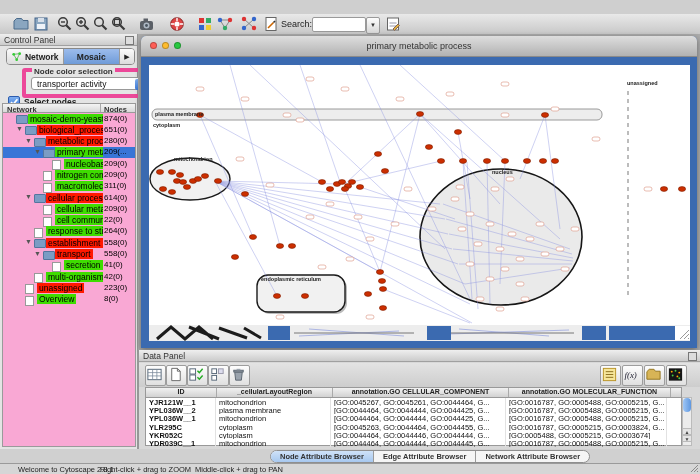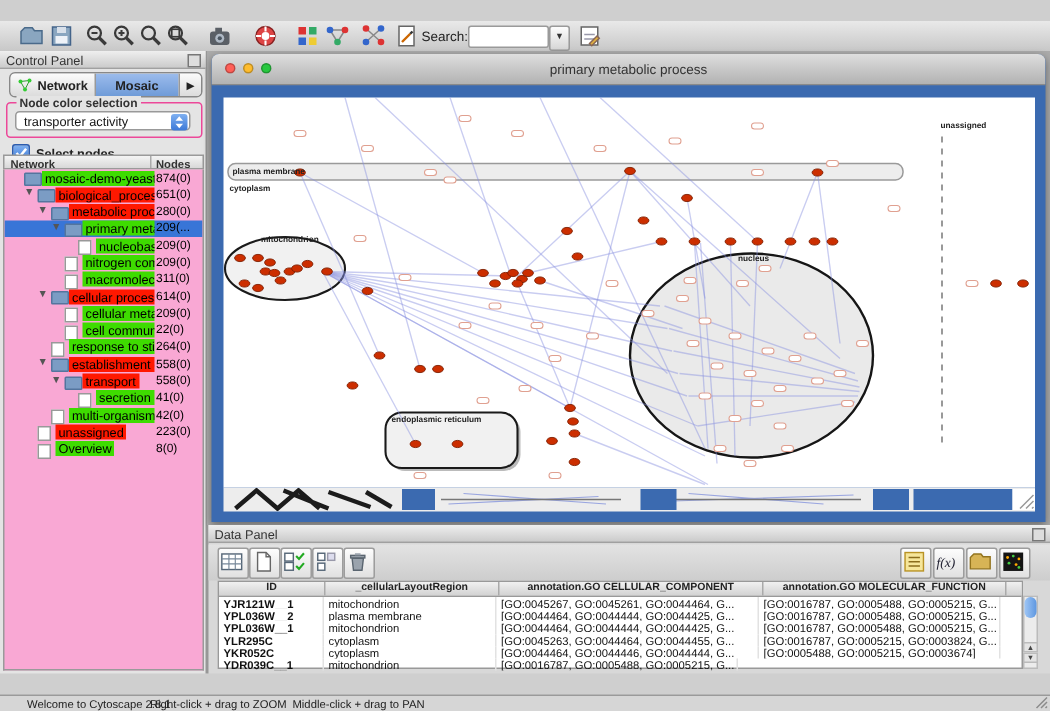--- a/index.html
+++ b/index.html
@@ -27,21 +27,21 @@
   .phead{position:absolute;left:0;top:0;width:100%;height:12px;background:linear-gradient(#efefef,#cbcbcb);
          border-bottom:1px solid #a0a0a0;font-size:8.5px;color:#333;line-height:12px;box-sizing:border-box;padding-left:4px;}
   .detach{position:absolute;right:3px;top:2px;width:7px;height:7px;border:1px solid #777;background:#ddd;}
   .cptabs{position:absolute;left:6px;top:14px;width:127px;height:15px;display:flex;border:1px solid #888;
           border-radius:4px;overflow:hidden;background:#f2f2f2;}
   .cptab{flex:1;display:flex;align-items:center;justify-content:center;font-size:8.5px;font-weight:bold;color:#222;
          border-right:1px solid #999;background:linear-gradient(#fbfbfb,#dcdcdc);}
   .cptab.sel{background:linear-gradient(#9cbcec,#6f9bd8);}
   .cptabarrow{width:14px;display:flex;align-items:center;justify-content:center;font-size:7px;color:#222;
               background:linear-gradient(#fbfbfb,#dcdcdc);}
-  .groupbox{position:absolute;left:4px;top:34px;width:129px;height:22px;border:1px solid #ec4899;border-radius:3px;}
+  .groupbox{position:absolute;left:22px;top:34px;width:129px;height:22px;border:4px solid #ec4899;border-radius:3px;}
   .grouplabel{position:absolute;left:6px;top:-5px;background:#e4e4e4;padding:0 2px;font-size:8px;font-weight:bold;color:#333;}
   .combo{position:absolute;left:5px;top:5px;width:117px;height:13px;background:#fff;border:1px solid #999;
          border-radius:3px;font-size:8.5px;line-height:13px;padding-left:5px;box-sizing:border-box;color:#111;}
   .combobtn{position:absolute;right:1px;top:1px;width:11px;height:11px;background:linear-gradient(#7fb0f0,#3c79d8);
             border-radius:2px;}
   .combobtn svg{width:11px;height:11px;}
   .checkrow{position:absolute;left:8px;top:62px;height:11px;display:flex;align-items:center;}
   .checkbox{width:10px;height:10px;background:linear-gradient(#7fb0f0,#3c79d8);border:1px solid #2c5cae;
             border-radius:2px;margin-right:4px;}
   .checkbox svg{width:10px;height:10px;display:block;}
@@ -584,25 +584,33 @@
         </div>
         <div class="dtrow">
           <div class="c0" style="width: 70px;">YKR052C</div>
           <div class="c1" style="width: 115px;">cytoplasm</div>
           <div class="c2" style="width: 175px;">[GO:0044464, GO:0044446, GO:0044444, G...</div>
           <div class="c3" style="width: 161px;">[GO:0005488, GO:0005215, GO:0003674]</div>
         </div>
         <div class="dtrow">
           <div class="c0" style="width: 70px;">YDR039C__1</div>
           <div class="c1" style="width: 115px;">mitochondrion</div>
+          <div class="c2" style="width: 175px;">[GO:0044464, GO:0044444, GO:0044445, G...</div>
           <div class="c3" style="width: 161px;">[GO:0016787, GO:0005488, GO:0005215, G...</div>
         </div>
       </div>
   </div>
 
+  <div class="abs tabstrip">
+    <div class="seg" id="seg">
+        <div class="sel">Node Attribute Browser</div>
+        <div>Edge Attribute Browser</div>
+        <div>Network Attribute Browser</div>
+      </div>
+  </div>
 
   <div class="abs statusbar" id="statusbar">
     <svg class="appgrip" width="9" height="9">
         <path d="M1 8 L8 1 M4 8 L8 4 M7 8 L8 7" stroke="#8b8b8b" stroke-width="1"></path>
       </svg>
   <span style="left: 18px;">Welcome to Cytoscape 2.8.1</span>
       <span style="left: 100px;">Right-click + drag to ZOOM</span>
       <span style="left: 195px;">Middle-click + drag to PAN</span>
     </div>
 

